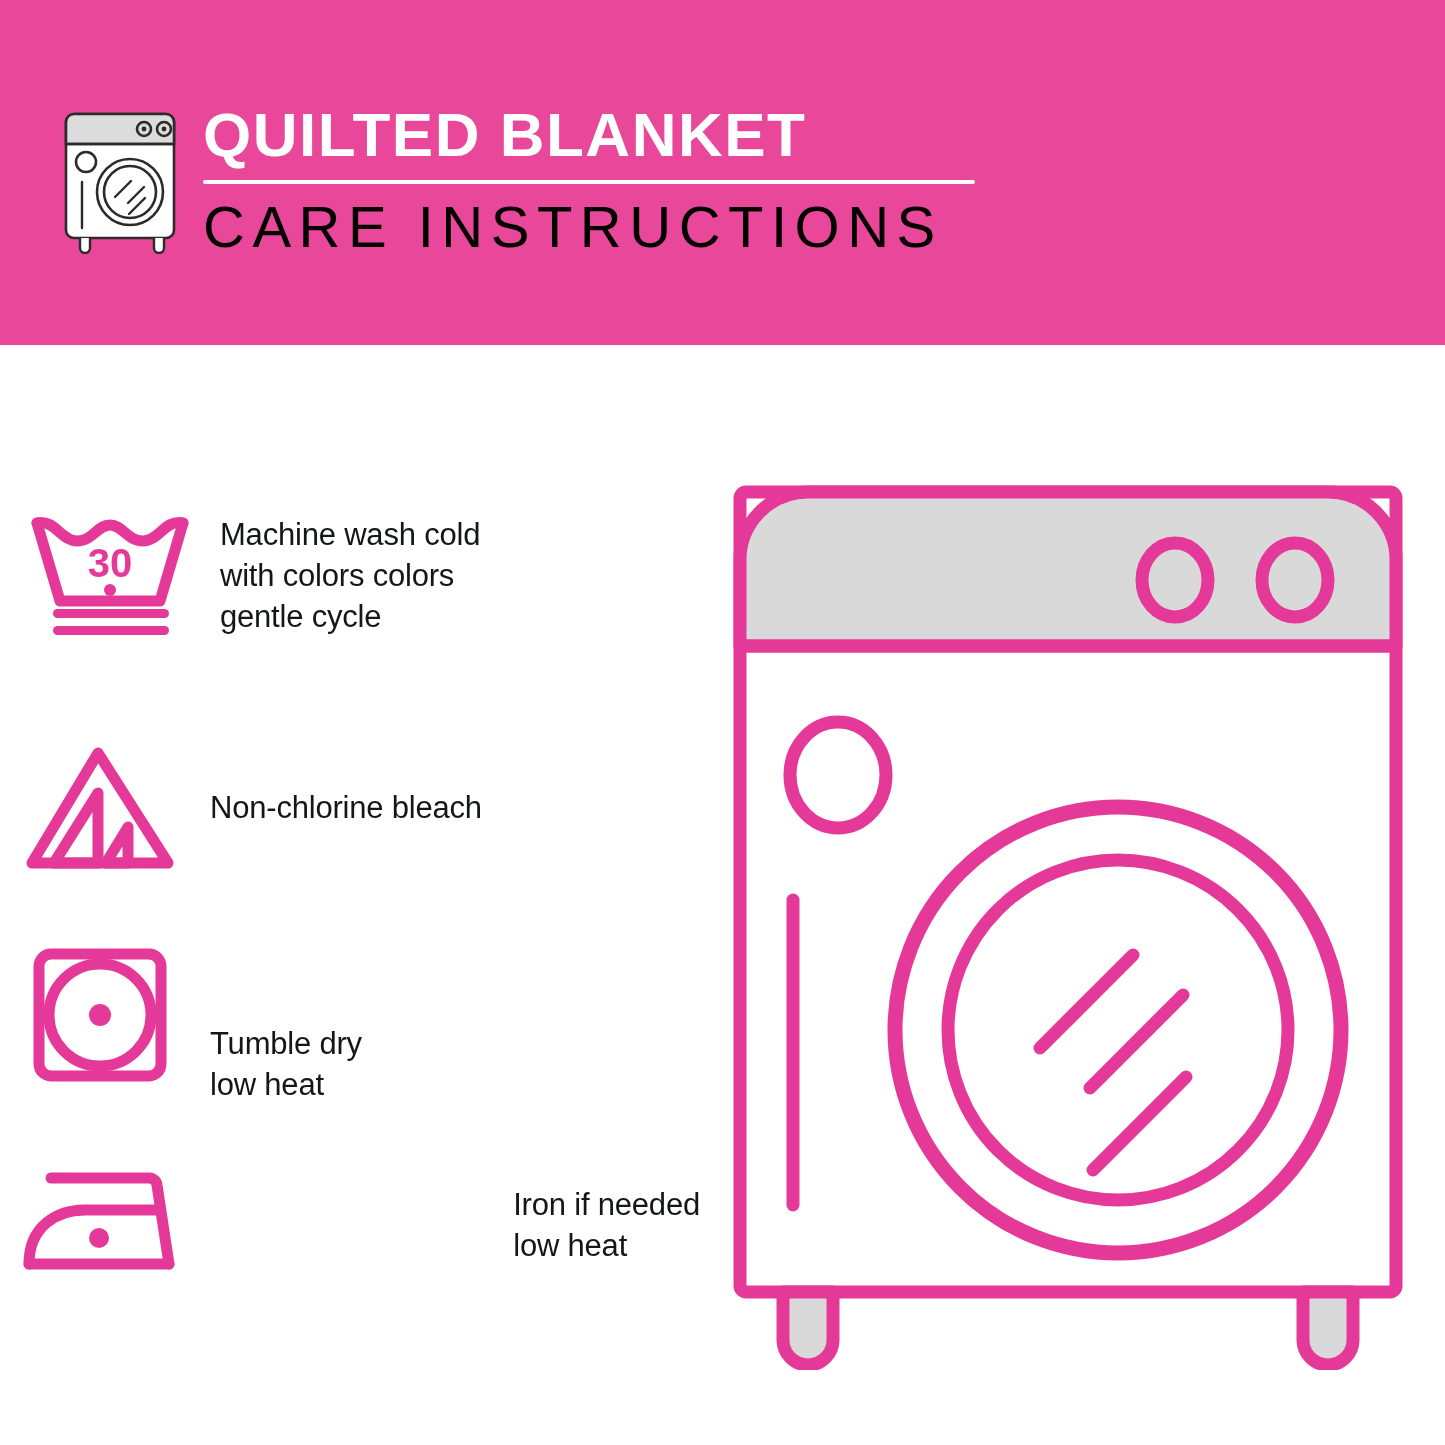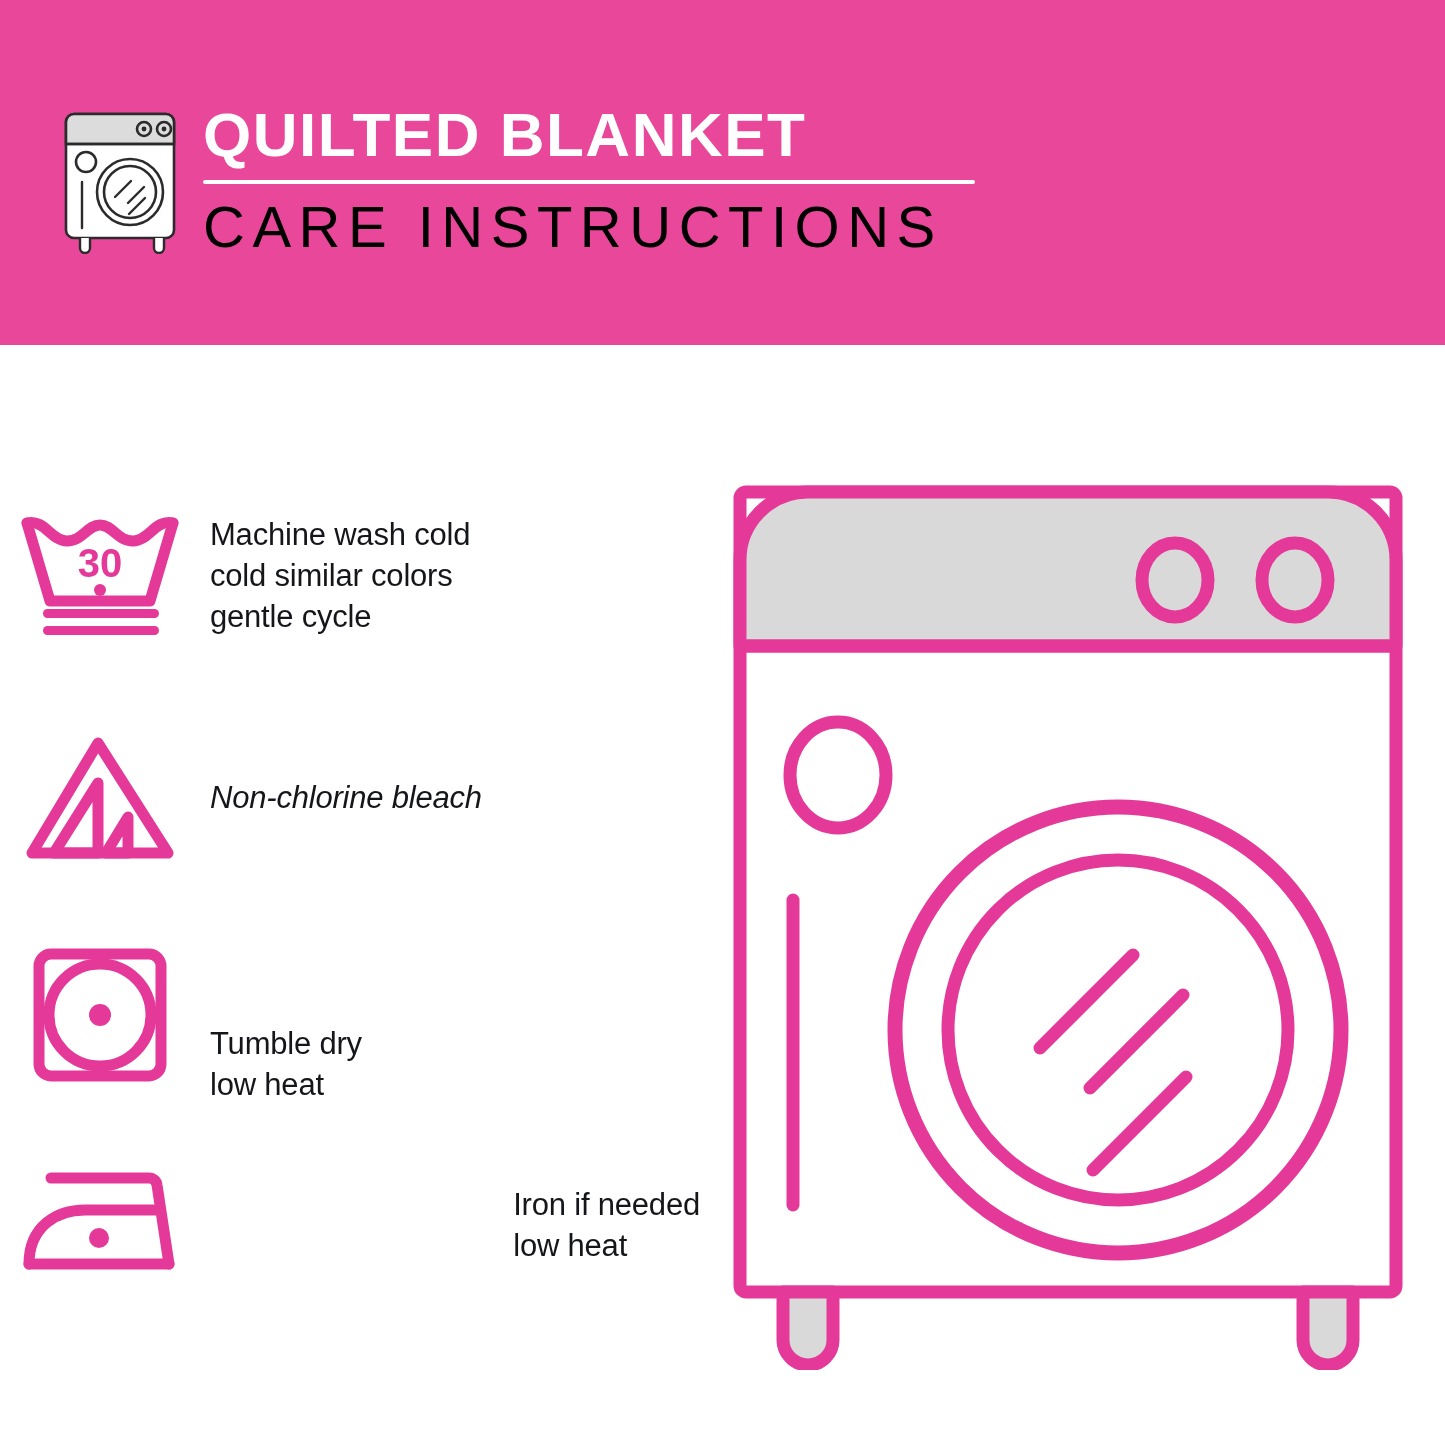--- a/index.html
+++ b/index.html
@@ -73,22 +73,22 @@
     width: 700px;
     height: 1100px;
   }
   .care-row {
     position: absolute;
     left: 0;
     width: 700px;
     display: flex;
     align-items: center;
   }
-  .care-row-0 { top: 140px; }
-  .care-row-1 { top: 362px; font-style: italic; }
+  .care-row-0 { top: 140px; margin-left: 10px; }
+  .care-row-1 { top: 372px; }
   .care-row-2 { top: 580px; align-items: flex-end; }
   .care-row-3 { top: 790px; justify-content: space-between; }
 
   .care-icon {
     width: 200px;
     min-width: 200px;
     height: 180px;
     display: flex;
     align-items: center;
     justify-content: center;
@@ -167,21 +167,21 @@
         <text x="85" y="72" text-anchor="middle" font-family="Liberation Sans, sans-serif" font-size="40" font-weight="700" fill="#e5399a">30</text>
 
         <circle cx="85" cy="85" r="6" fill="#e5399a"></circle>
 
         <rect x="28" y="104" width="116" height="9" rx="4.5" fill="#e5399a"></rect>
         <rect x="28" y="121" width="116" height="9" rx="4.5" fill="#e5399a"></rect>
       </svg>
     </div>
     <div class="care-text">
       <div>Machine wash cold</div>
-      <div>cold similar colors</div>
+      <div>with colors colors</div>
       <div>gentle cycle</div>
     </div>
   </div>
 
   <div class="care-row care-row-1">
     <div class="care-icon">
       <svg viewBox="0 0 160 140" width="160" height="140">
         <g fill="none" stroke="#e5399a" stroke-width="11" stroke-linecap="round" stroke-linejoin="round">
 
           <path d="M78 16 L 148 126 L 12 126 Z"></path>

